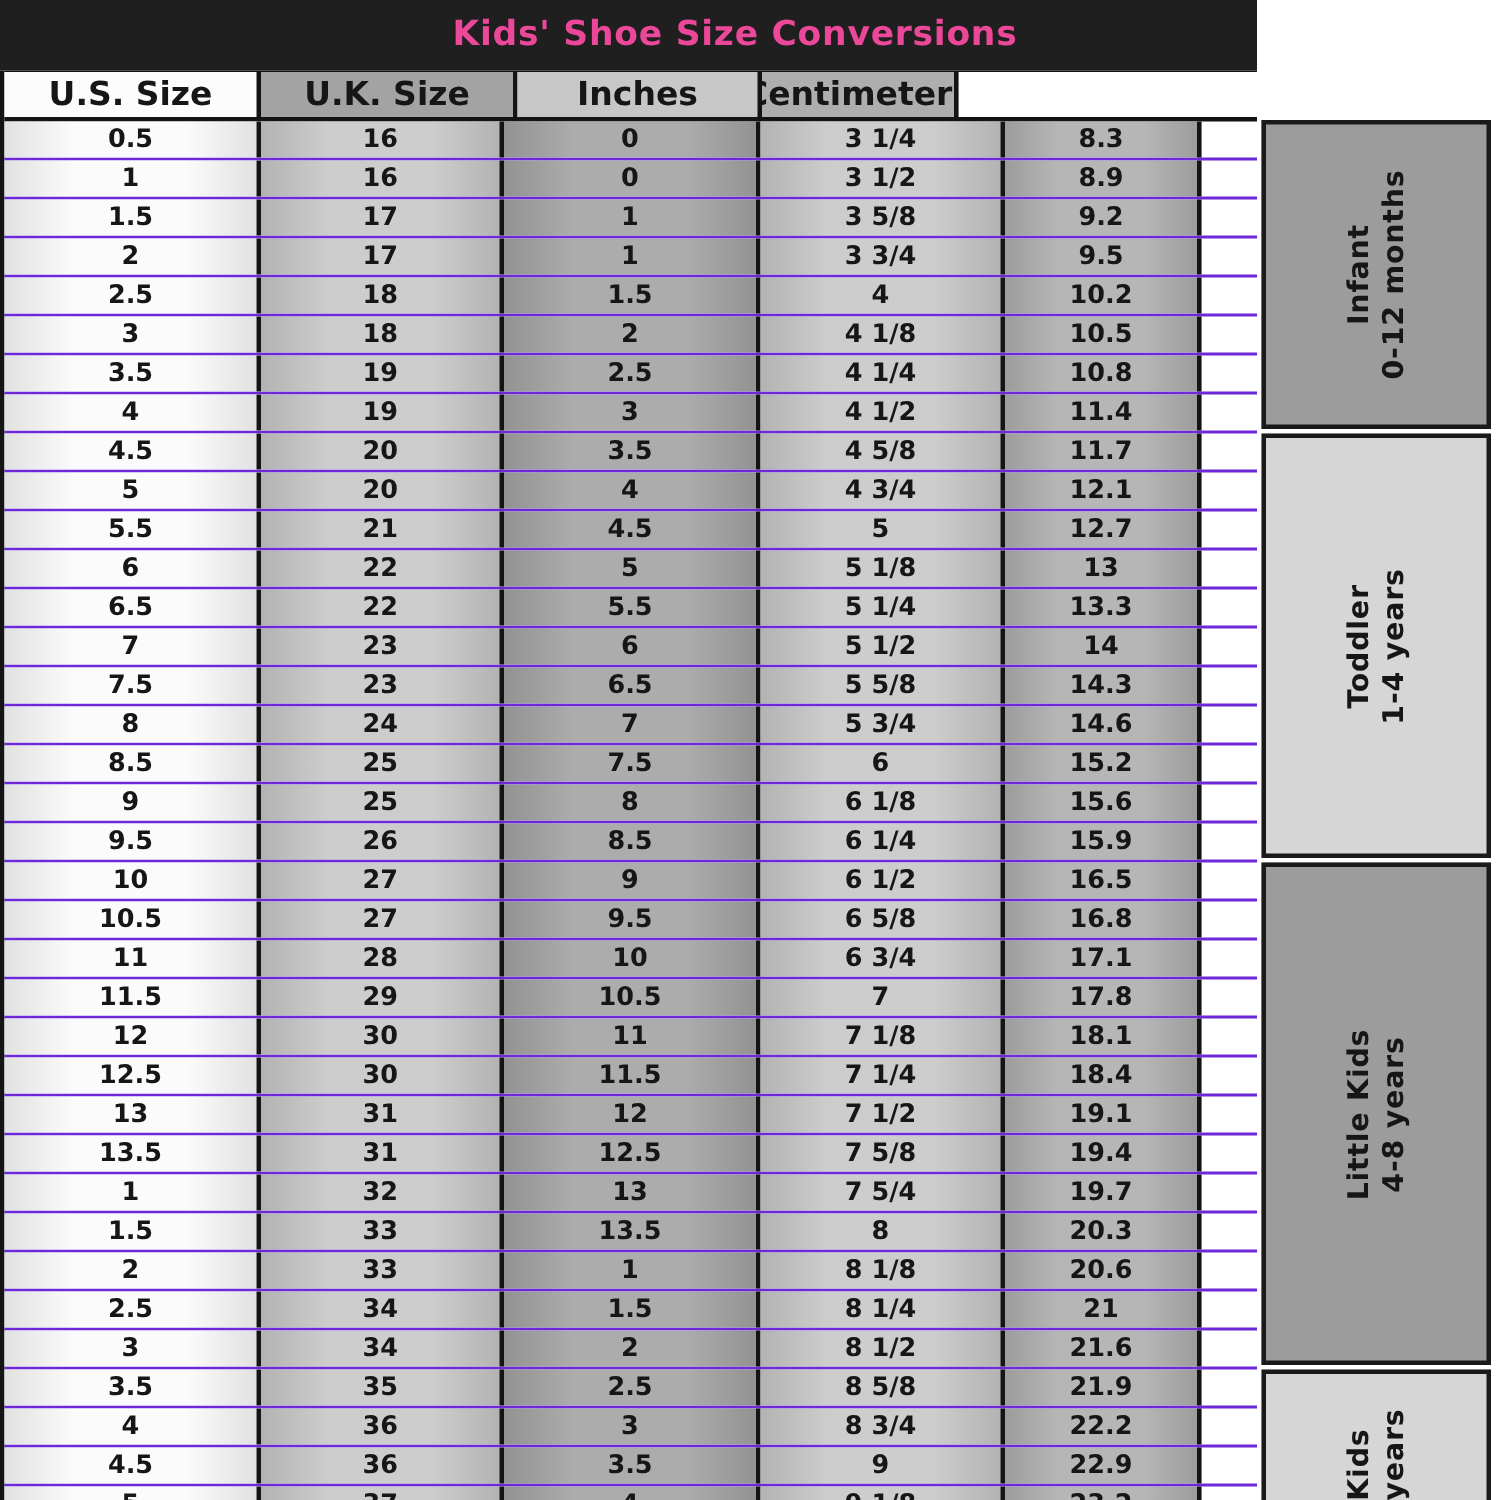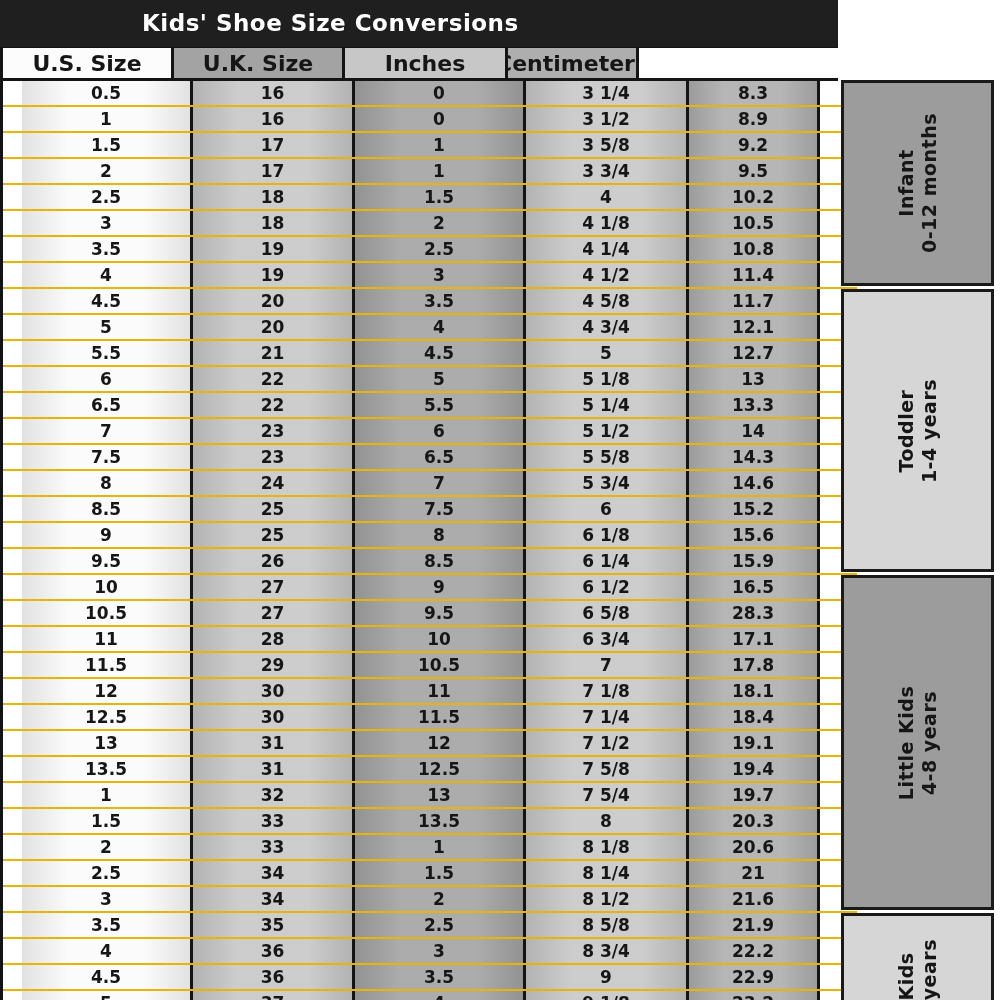--- a/index.html
+++ b/index.html
@@ -10,31 +10,31 @@
   }
   .page{position:relative;width:1000px;height:1000px;overflow:hidden;background:#ffffff;}
 
   
   .title-band{
     position:absolute;left:0;top:0;width:838px;height:47px;
     background:#1f1f1f;color:#f4f4f4;
   }
   .title-band span{
     display:block;padding-left:142px;line-height:47px;
-    font-size:23px;font-weight:bold;letter-spacing:0.5px;color:#ffffff;
+    font-size:23px;font-weight:bold;letter-spacing:0.5px;color:#ec4899;text-align:center;
   }
 
   
   .table-area{
     position:absolute;left:0;top:47px;width:838px;
     border-left:3px solid #141414;box-sizing:border-box;
   }
   .hrow,.row{display:flex;width:100%;}
   .hrow{height:30px;border-bottom:3px solid #141414;border-top:1px solid #141414;}
-  .row{height:24px;border-bottom:2px solid #eab308;padding-left:19px;}
+  .row{height:24px;border-bottom:2px solid #6d28d9;}
   .cell,.hcell{
     box-sizing:border-box;border-right:3px solid #141414;
     display:flex;align-items:center;justify-content:center;
     font-weight:bold;color:#161616;overflow:hidden;white-space:nowrap;
   }
   .hcell{font-size:22px;background:#c2c2c2;}
   .cell{font-size:17px;
     background-image:linear-gradient(90deg,rgba(0,0,0,.10),rgba(255,255,255,.10) 28%,rgba(255,255,255,.10) 72%,rgba(0,0,0,.10));
   }
   .col-us{width:171px;background-color:#fbfbfb;}
@@ -218,21 +218,21 @@
           <div class="cell col-eu">27</div>
           <div class="cell col-uk">9</div>
           <div class="cell col-in">6 1/2</div>
           <div class="cell col-cm">16.5</div>
         </div>
         <div class="row">
           <div class="cell col-us">10.5</div>
           <div class="cell col-eu">27</div>
           <div class="cell col-uk">9.5</div>
           <div class="cell col-in">6 5/8</div>
-          <div class="cell col-cm">28.3</div>
+          <div class="cell col-cm">16.8</div>
         </div>
         <div class="row">
           <div class="cell col-us">11</div>
           <div class="cell col-eu">28</div>
           <div class="cell col-uk">10</div>
           <div class="cell col-in">6 3/4</div>
           <div class="cell col-cm">17.1</div>
         </div>
         <div class="row">
           <div class="cell col-us">11.5</div>

